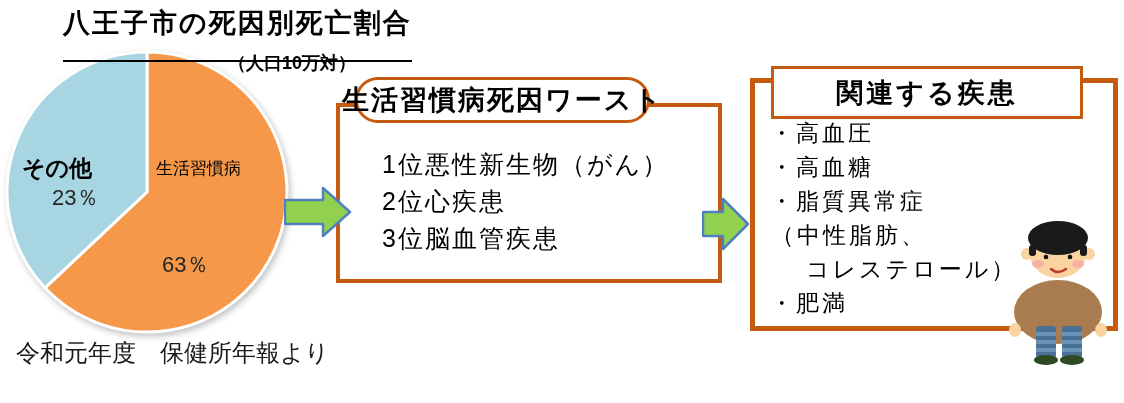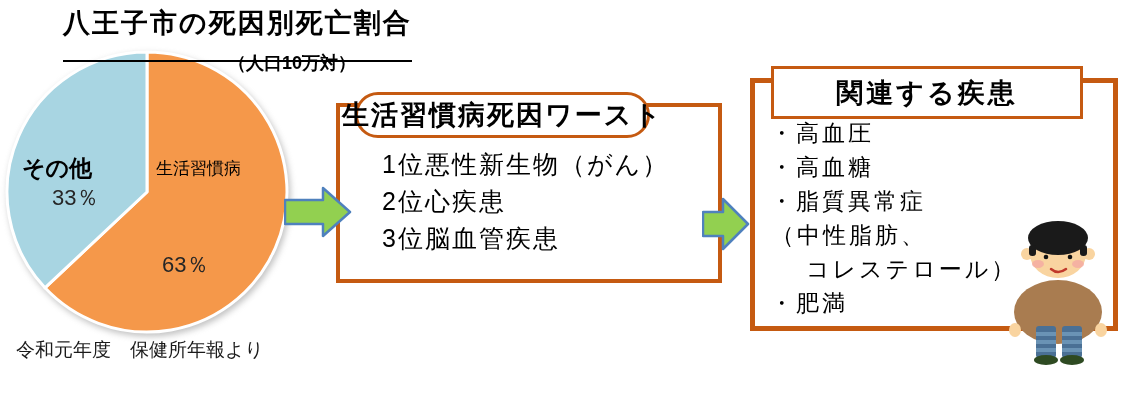--- a/index.html
+++ b/index.html
@@ -29,41 +29,41 @@
     width:290px;height:290px;
     filter:drop-shadow(2px 3px 3px rgba(120,120,120,.45));
     z-index:1;
   }
   .pie-label{white-space:nowrap;z-index:2;}
   .lbl-lifestyle{left:156px;top:157px;font-size:17px;}
   .lbl-pct63{left:162px;top:250px;font-size:22px;color:#262626;}
   .lbl-other{left:22px;top:153px;font-size:23px;font-weight:bold;}
   .lbl-pct37{left:52px;top:183px;font-size:22px;color:#262626;}
   .lbl-unit{left:228px;top:51px;font-size:18px;font-weight:bold;}
-  .lbl-source{left:16px;top:337px;font-size:19px;color:#1a1a1a;}
+  .lbl-source{left:16px;top:337px;font-size:24px;color:#1a1a1a;}
 
   
   .big-box{
     background:#fff;
     border:4px solid var(--box-border,#C55A11);
     box-sizing:border-box;
     z-index:1;
   }
   .worst-box{left:336px;top:103px;width:386px;height:180px;}
   .related-box{left:750px;top:78px;width:368px;height:253px;border-width:5px;}
 
   .box-title{
     background:#fff;
     border:3px solid var(--box-border,#C55A11);
     box-sizing:border-box;
     display:flex;align-items:center;justify-content:center;
     font-weight:bold;white-space:nowrap;
     z-index:2;
   }
-  .worst-title{left:355px;top:92px;width:295px;height:46px;font-size:27px;letter-spacing:2px;border-radius:23px;}
+  .worst-title{left:355px;top:77px;width:295px;height:46px;font-size:27px;letter-spacing:2px;border-radius:23px;}
   .related-title{left:771px;top:66px;width:312px;height:53px;font-size:27px;letter-spacing:3px;}
 
   .worst-list{left:355px;top:146px;z-index:2;}
   .worst-row{display:flex;font-size:25px;line-height:37px;letter-spacing:2px;white-space:nowrap;text-align:right;}
   .worst-rank{width:70px;flex:0 0 70px;}
 
   .related-list{left:756px;top:116px;z-index:2;}
   .related-row{font-size:23px;line-height:34px;letter-spacing:3px;white-space:nowrap;}
   .indent-0{padding-left:14px;}
   .indent-1{padding-left:15px;}
@@ -85,21 +85,21 @@
 <svg class="abs pie-svg" viewBox="0 0 290 290">
   <g id="pie-slices">
       <path d="M145,145 L145.00,5.00 A140,140 0 1 1 42.94,240.84 Z" fill="#F5984A" stroke="#ffffff" stroke-width="3" stroke-linejoin="round"></path>
       <path d="M145,145 L42.94,240.84 A140,140 0 0 1 145.00,5.00 Z" fill="#A8D5E2" stroke="#ffffff" stroke-width="3" stroke-linejoin="round"></path>
     </g>
 </svg>
 
 <div class="abs pie-label lbl-lifestyle">生活習慣病</div>
 <div class="abs pie-label lbl-pct63">63％</div>
 <div class="abs pie-label lbl-other">その他</div>
-<div class="abs pie-label lbl-pct37">33％</div>
+<div class="abs pie-label lbl-pct37">23％</div>
 <div class="abs pie-label lbl-unit">（人口10万対）</div>
 <div class="abs pie-label lbl-source">令和元年度　保健所年報より</div>
 
 <div class="abs big-box worst-box"></div>
 <div class="abs box-title worst-title">生活習慣病死因ワースト</div>
 <div class="abs worst-list">
   <div class="worst-row">
     <span class="worst-rank">1位</span>
     <span>悪性新生物（がん）</span>
   </div>

